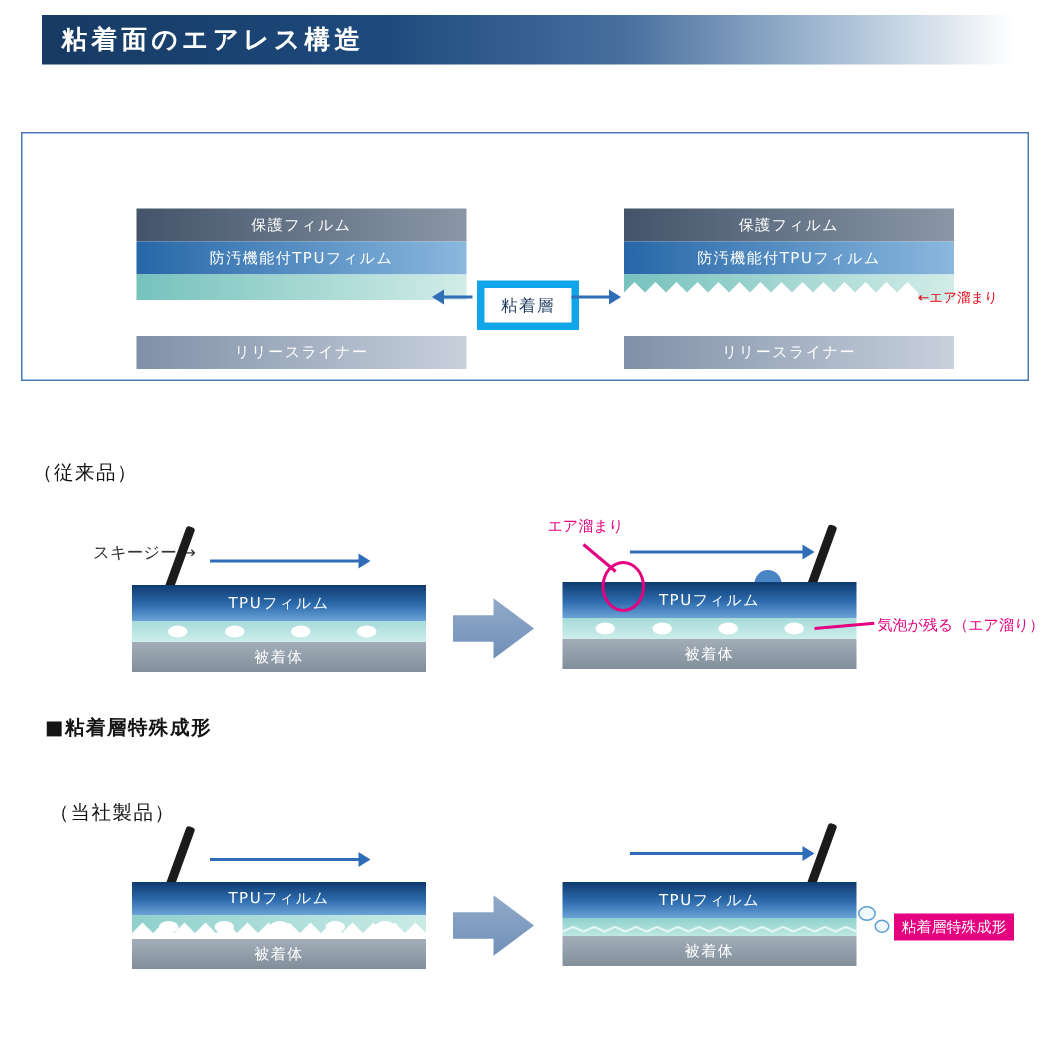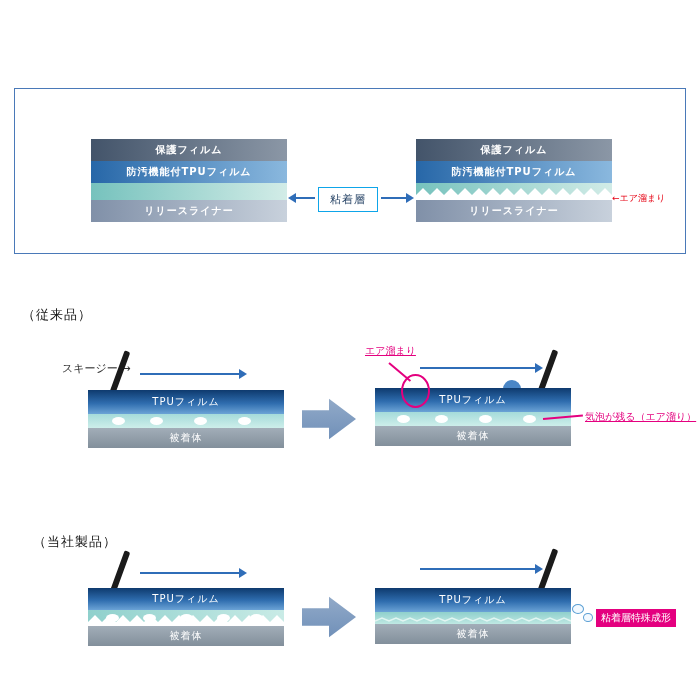--- a/index.html
+++ b/index.html
@@ -13,30 +13,30 @@
   .header-title{color:#fff;font-family:"DejaVu Serif","Liberation Serif",serif;font-weight:bold;
     font-size:17px;letter-spacing:3px;padding-left:13px;}
 
   
   .panel{position:absolute;left:14px;top:88px;width:670px;height:164px;border:1px solid #4a79b8;background:#fff;}
   .panel-tag{position:absolute;left:-1px;top:-1px;height:27px;width:162px;
     background:linear-gradient(90deg,#122c4e 0%,#33517a 55%,#8391a8 100%);
     clip-path:polygon(0 0,100% 0,calc(100% - 15px) 100%,0 100%);
     color:#fff;font-size:12px;letter-spacing:1px;display:flex;align-items:center;padding-left:12px;}
 
-  .stack{position:absolute;width:196px;font-weight:bold;}
+  .stack{position:absolute;width:220px;}
   .layer{width:100%;display:flex;align-items:center;justify-content:center;font-size:10px;letter-spacing:1px;color:#fff;}
   .layer-protect{height:22px;background:linear-gradient(90deg,#43546a,#8b97a6);}
   .layer-tpu{height:22px;background:linear-gradient(90deg,#2767a8,#8ab8de);}
   .layer-adh{height:17px;background:linear-gradient(90deg,#76c2bd,#d2ece7);}
   .layer-adh-molded{position:relative;}
   .layer-adh-molded svg{position:absolute;left:0;top:0;}
-  .layer-release{height:22px;background:linear-gradient(90deg,#8090a8,#c8d1dc);}
-
-  .center-box{position:absolute;left:303px;top:98px;width:58px;height:23px;border:1px solid #0ea5e9;background:#fff;
+  .layer-release{height:22px;background:linear-gradient(90deg,#8090a8,#c8d1dc);margin-top:24px;}
+
+  .center-box{position:absolute;left:303px;top:98px;width:58px;height:23px;border:5px solid #0ea5e9;background:#fff;
     color:#1c3a5e;font-size:11px;letter-spacing:1px;display:flex;align-items:center;justify-content:center;}
 
   .arrow-r{position:absolute;height:2px;background:#2f6db8;}
   .arrow-r::after{content:"";position:absolute;right:-7px;top:-4px;width:0;height:0;
     border-left:8px solid #2f6db8;border-top:5px solid transparent;border-bottom:5px solid transparent;}
   .arrow-l{position:absolute;height:2px;background:#2f6db8;}
   .arrow-l::after{content:"";position:absolute;left:-7px;top:-4px;width:0;height:0;
     border-right:8px solid #2f6db8;border-top:5px solid transparent;border-bottom:5px solid transparent;}
 
   .red-note{position:absolute;left:597px;top:103px;color:#e60012;font-size:9px;white-space:nowrap;}
@@ -59,33 +59,36 @@
   .band-sub{height:20px;background:linear-gradient(180deg,#a2adb8,#828f9b);}
   .band-wavy{height:16px;background:linear-gradient(90deg,#8fd0cc,#c9ebe6);}
   .band-wavy svg{position:absolute;left:0;top:0;}
   .band-adh-thin{height:12px;background:linear-gradient(180deg,#8fd0cc,#bfe8e3);}
   .band-adh-thin svg{position:absolute;left:0;top:0;}
   .bubble{position:absolute;top:3px;width:13px;height:8px;border-radius:50%;background:#fff;}
 
   .big-arrow{position:absolute;width:54px;height:44px;background:linear-gradient(180deg,#93abc9,#6f8fb8);
     clip-path:polygon(0 30%,50% 30%,50% 4%,100% 50%,50% 96%,50% 70%,0 70%);}
 
-  .pink-text{position:absolute;color:#e4007f;font-size:10px;white-space:nowrap;text-decoration:underline;}
+  .pink-text{position:absolute;color:#e4007f;font-size:10px;white-space:nowrap;}
   .pink-text.small{font-size:10px;}
   .pink-line{position:absolute;background:#e4007f;transform-origin:left center;}
   .annot-circle{position:absolute;border:2px solid #e4007f;border-radius:50%;background:transparent;}
   .dome{position:absolute;width:18px;height:9px;background:#4a86c6;border-radius:9px 9px 0 0;}
   .magenta-box{position:absolute;background:#e4007f;color:#fff;font-size:10px;padding:2px 5px;white-space:nowrap;}
   .escape-bubble{position:absolute;border:1px solid #5a9fd4;background:#f2f9ff;border-radius:50%;}
 </style>
 </head>
 <body>
 
 <div class="page">
 
+  <div class="header-bar">
+    <span class="header-title">粘着面のエアレス構造</span>
+  </div>
 
   <div class="panel">
 
     <div class="stack" style="left:76px;top:50px;">
       <div class="layer layer-protect">
         <span>保護フィルム</span>
       </div>
       <div class="layer layer-tpu">
         <span>防汚機能付TPUフィルム</span>
       </div>
@@ -163,20 +166,21 @@
       </div>
       <div class="band band-sub">
         <span>被着体</span>
       </div>
     </div>
     <div class="annot-circle" style="left:56px;top:34px;width:25px;height:30px;"></div>
     <div class="pink-line" style="left:198px;top:78px;width:40px;height:1.5px;transform:rotate(-5deg);"></div>
     <div class="pink-text small" style="left:240px;top:70px;">気泡が残る（エア溜り）</div>
   </div>
 
+  <div class="sec-heading" style="left:30px;top:476px;">■粘着層特殊成形</div>
   <div class="sec-sub" style="left:33px;top:498px;margin-top:35px;">（当社製品）</div>
 
   <div class="group" style="left:60px;top:545px;width:235px;height:110px;">
     <div class="squeegee" style="left:57px;top:5px;"></div>
     <div class="arrow-r" style="left:80px;top:27px;width:100px;"></div>
     <div class="block" style="left:28px;top:43px;">
       <div class="band band-film band-film-sm">
         <span>TPUフィルム</span>
       </div>
       <div class="band band-wavy">

